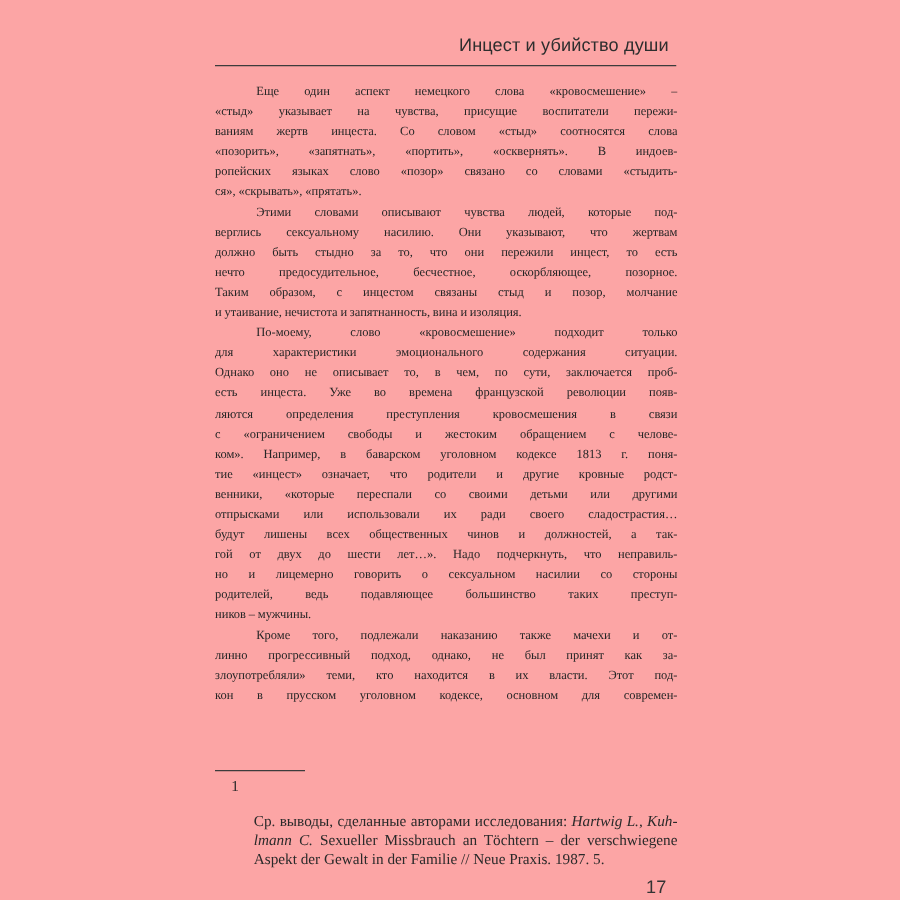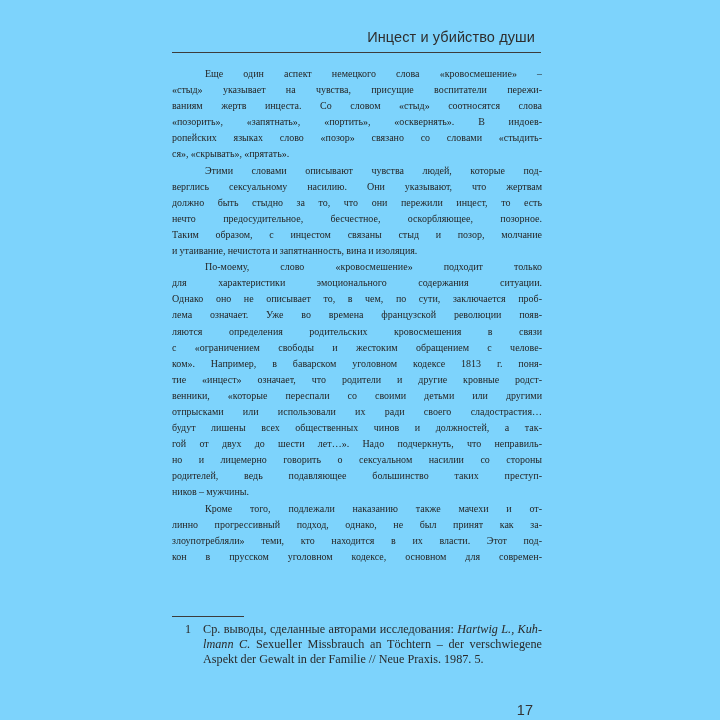--- a/index.html
+++ b/index.html
@@ -4,21 +4,21 @@
 <style>
   html, body {
     margin: 0; padding: 0;
     width: 720px; height: 720px;
     overflow: hidden;
     background: #ffffff;
   }
   .page {
     position: relative;
     width: 720px; height: 720px;
-    background: #7dd3fc;
+    background: #fca5a5;
     font-family: "Liberation Serif", serif;
     color: #2a2a2a;
   }
   .running-header {
     position: absolute;
     top: 29px; left: 172px; width: 363px;
     text-align: right;
     font-family: "Liberation Sans", sans-serif;
     font-size: 14.5px;
     color: #2e2e2e;
@@ -61,21 +61,21 @@
     top: 622px; left: 185px; width: 357px;
     font-size: 12.2px;
     color: #2a2a2a;
   }
   .footnote-marker {
     position: absolute;
     left: 0; top: 0;
     width: 18px;
     line-height: 15px;
   }
-  .footnote-lines { margin-left: 18px; width: 339px; }
+  .footnote-lines { margin-left: 18px; width: 339px; margin-top: 28px; }
   .footnote .line { height: 15px; line-height: 15px; }
   .footnote .it { font-style: italic; }
   .page-number {
     position: absolute;
     top: 702px; left: 172px; width: 361px;
     text-align: right;
     font-family: "Liberation Sans", sans-serif;
     font-size: 14.5px;
     color: #333333;
   }
@@ -103,22 +103,22 @@
         <div class="line">верглись сексуальному насилию. Они указывают, что жертвам</div>
         <div class="line">должно быть стыдно за то, что они пережили инцест, то есть</div>
         <div class="line">нечто предосудительное, бесчестное, оскорбляющее, позорное.</div>
         <div class="line">Таким образом, с инцестом связаны стыд и позор, молчание</div>
         <div class="line last">и утаивание, нечистота и запятнанность, вина и изоляция.</div>
       </div>
       <div class="paragraph">
         <div class="line first">По-моему, слово «кровосмешение» подходит только</div>
         <div class="line">для характеристики эмоционального содержания ситуации.</div>
         <div class="line">Однако оно не описывает то, в чем, по сути, заключается проб-</div>
-        <div class="line">лема означает. Уже во времена французской революции появ-</div>
-        <div class="line">ляются определения родительских кровосмешения в связи</div>
+        <div class="line">есть инцеста. Уже во времена французской революции появ-</div>
+        <div class="line">ляются определения преступления кровосмешения в связи</div>
         <div class="line">с «ограничением свободы и жестоким обращением с челове-</div>
         <div class="line">ком». Например, в баварском уголовном кодексе 1813 г. поня-</div>
         <div class="line">тие «инцест» означает, что родители и другие кровные родст-</div>
         <div class="line">венники, «которые переспали со своими детьми или другими</div>
         <div class="line">отпрысками или использовали их ради своего сладострастия…</div>
         <div class="line">будут лишены всех общественных чинов и должностей, а так-</div>
         <div class="line">гой от двух до шести лет…». Надо подчеркнуть, что неправиль-</div>
         <div class="line">но и лицемерно говорить о сексуальном насилии со стороны</div>
         <div class="line">родителей, ведь подавляющее большинство таких преступ-</div>
         <div class="line last">ников – мужчины.</div>

